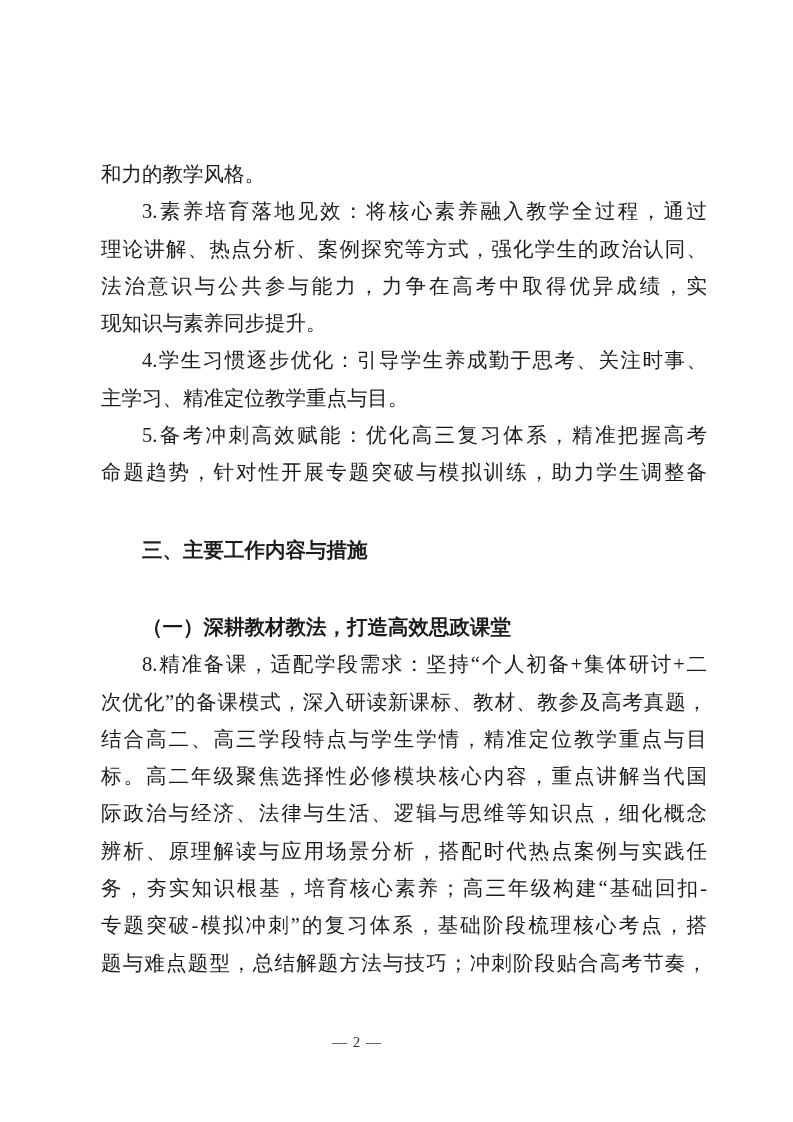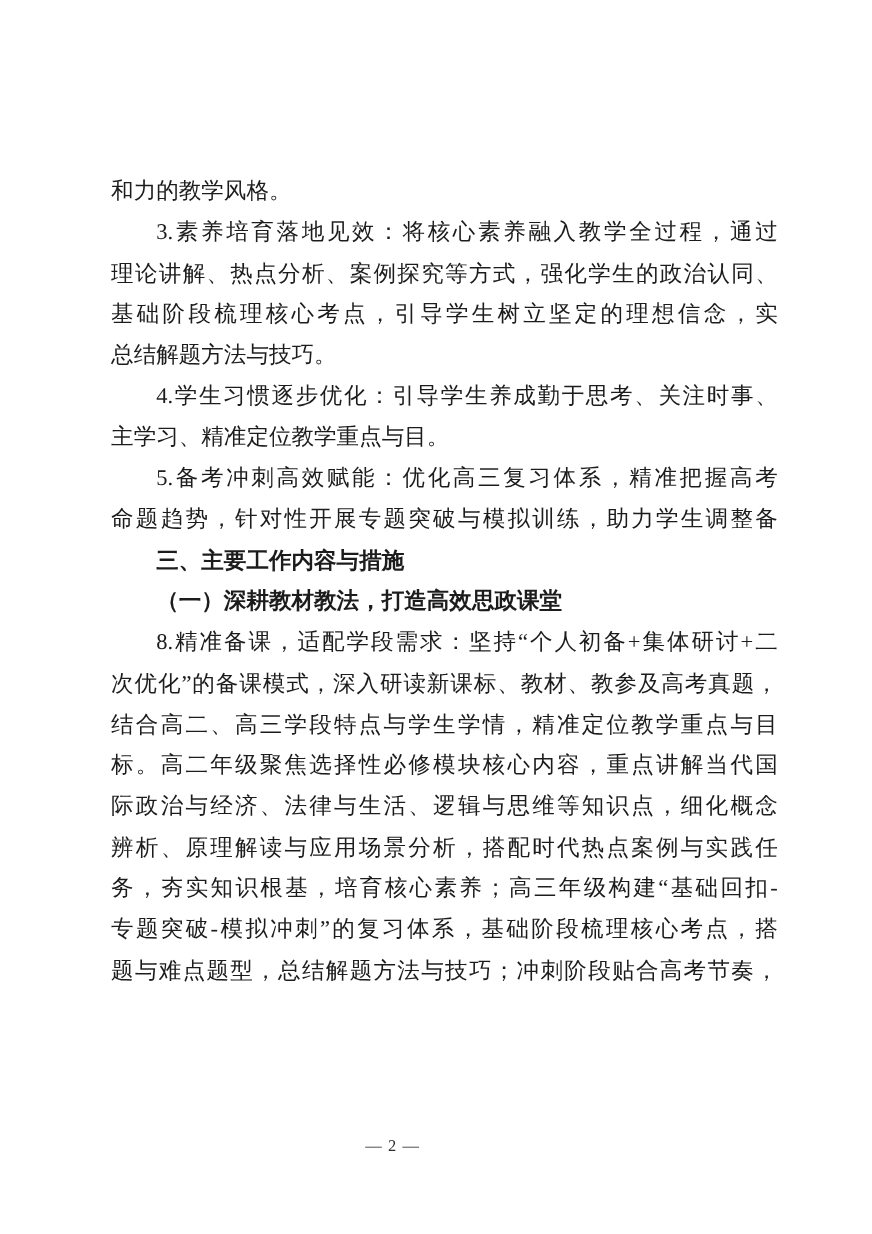--- a/index.html
+++ b/index.html
@@ -20,21 +20,21 @@
   }
   .ln {
     height: 37.3px;
     line-height: 37.3px;
     font-size: 20.5px;
     letter-spacing: 0;
     overflow: hidden;
   }
   .in { text-indent: 41px; }
   .f  { text-align: justify; text-align-last: justify; }
-  .h  { font-weight: 700; }
+  .h  { font-weight: 700; margin-top: 40px; }
   .pagefooter {
     position: absolute;
     left: 0;
     right: 0;
     top: 1034px;
     text-align: center;
     font-size: 15px;
     color: #2e2e2e;
     letter-spacing: 1px;
   }
@@ -42,22 +42,22 @@
 </head>
 <body>
 
 <div class="page">
   <main class="content">
 
     <div class="ln">和力的教学风格。</div>
 
     <div class="ln in f">3.素养培育落地见效：将核心素养融入教学全过程，通过</div>
     <div class="ln f">理论讲解、热点分析、案例探究等方式，强化学生的政治认同、</div>
-    <div class="ln f">基础阶段梳理核心考点，引导学生树立坚定的理想信念，实</div>
-    <div class="ln">总结解题方法与技巧。</div>
+    <div class="ln f">法治意识与公共参与能力，力争在高考中取得优异成绩，实</div>
+    <div class="ln">现知识与素养同步提升。</div>
 
     <div class="ln in f">4.学生习惯逐步优化：引导学生养成勤于思考、关注时事、</div>
     <div class="ln">主学习、精准定位教学重点与目。</div>
 
     <div class="ln in f">5.备考冲刺高效赋能：优化高三复习体系，精准把握高考</div>
     <div class="ln f">命题趋势，针对性开展专题突破与模拟训练，助力学生调整备</div>
 
     <div class="ln in h">三、主要工作内容与措施</div>
 
     <div class="ln in h">（一）深耕教材教法，打造高效思政课堂</div>

